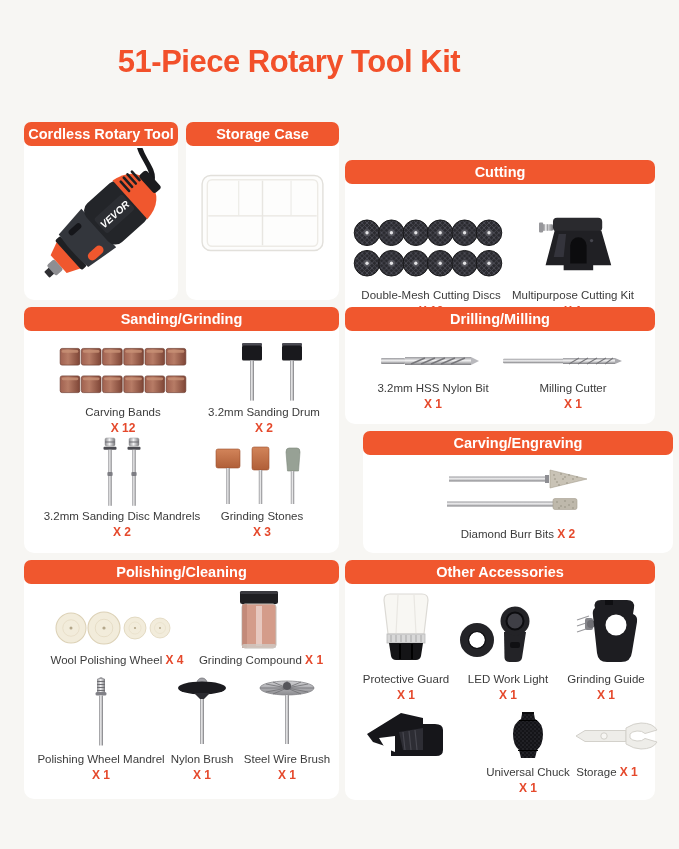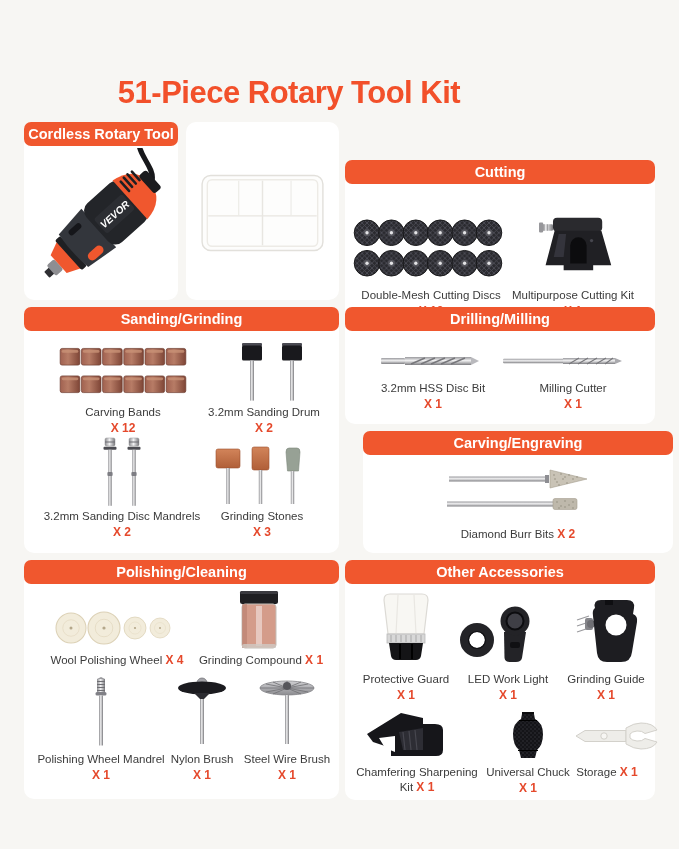--- a/index.html
+++ b/index.html
@@ -6,21 +6,21 @@
     --background:#F7F6F3; --card:#FFFFFF; --header-orange:#F0572E;
     --title-orange:#F2502A; --count-red:#E5492C; --label-text:#3B3B3B;
   }
   html,body{margin:0;padding:0;}
   body{
     width:679px;height:849px;background:var(--background);
     font-family:"Liberation Sans",sans-serif;position:relative;overflow:hidden;
   }
   .page-title{
     position:absolute;left:0;top:44px;width:578px;text-align:center;
-    font-size:31px;font-weight:bold;letter-spacing:-0.5px;color:var(--title-orange);margin-top:31px;
+    font-size:31px;font-weight:bold;letter-spacing:-0.5px;color:var(--title-orange);
   }
   .card{position:absolute;background:var(--card);border-radius:10px;}
   .card-header{
     position:absolute;left:0;top:0;right:0;height:24px;background:var(--header-orange);
     border-radius:7px;color:#fff;font-weight:bold;font-size:14.5px;
     display:flex;align-items:center;justify-content:center;
   }
   .art{position:absolute;}
   .lbl{
     position:absolute;transform:translateX(-50%);font-size:11.5px;color:var(--label-text);
@@ -121,20 +121,21 @@
       <rect x="118" y="57" width="2.6" height="15" rx="1.3" fill="#1d1e22"></rect>
       <rect x="123" y="56" width="2.6" height="15" rx="1.3" fill="#1d1e22"></rect>
       <rect x="128" y="56" width="2.6" height="15" rx="1.3" fill="#1d1e22"></rect>
       <rect x="133" y="57" width="2.6" height="14" rx="1.3" fill="#1d1e22"></rect>
       <rect x="136" y="66" width="10" height="24" rx="3" fill="#1b1c1f"></rect>
     </g>
   </svg>
 </div>
 
 <div class="card" style="left:186px;top:122px;width:153px;height:178px;">
+  <div class="card-header">Storage Case</div>
   <svg class="art" style="left:14px;top:52px;" width="125" height="78" viewBox="0 0 130 82">
     <rect x="1.5" y="1.5" width="127" height="79" rx="9" fill="#fdfdfc" stroke="#e2e0db" stroke-width="1.5"></rect>
     <rect x="7" y="6" width="116" height="70" rx="5" fill="none" stroke="#edebe6" stroke-width="1.5"></rect>
     <line x1="65" y1="7" x2="65" y2="75" stroke="#e8e6e1" stroke-width="1.5"></line>
     <line x1="8" y1="44" x2="122" y2="44" stroke="#e8e6e1" stroke-width="1.5"></line>
     <line x1="40" y1="7" x2="40" y2="44" stroke="#ecebe6" stroke-width="1.2"></line>
     <line x1="95" y1="7" x2="95" y2="44" stroke="#ecebe6" stroke-width="1.2"></line>
   </svg>
 </div>
 
@@ -220,21 +221,21 @@
     <rect x="24" y="4" width="66" height="8" fill="url(#gMetalH)"></rect>
     <path d="M30,11 L44,5 M40,11 L54,5 M50,11 L64,5 M60,11 L74,5 M70,11 L84,5" stroke="#77777b" stroke-width="1.4"></path>
     <polygon points="90,4 98,8 90,12" fill="#b9b9bd"></polygon>
   </svg>
   <svg class="art" style="left:158px;top:48px;" width="122" height="12" viewBox="0 0 122 12">
     <rect x="0" y="3.8" width="62" height="4.4" rx="1" fill="url(#gMetalH)"></rect>
     <rect x="60" y="3" width="52" height="6" fill="url(#gMetalH)"></rect>
     <path d="M66,9 L76,3 M75,9 L85,3 M84,9 L94,3 M93,9 L103,3 M102,9 L110,3" stroke="#77777b" stroke-width="1.1"></path>
     <polygon points="112,3 119,6 112,9" fill="#aaaaae"></polygon>
   </svg>
-  <div class="lbl" style="left:88px;top:74px;">3.2mm HSS Disc Bit</div>
+  <div class="lbl" style="left:88px;top:74px;">3.2mm HSS Nylon Bit</div>
   <div class="cnt" style="left:88px;top:90px;">X 1</div>
   <div class="lbl" style="left:228px;top:74px;">Milling Cutter</div>
   <div class="cnt" style="left:228px;top:90px;">X 1</div>
 </div>
 
 <div class="card" style="left:363px;top:431px;width:310px;height:122px;">
   <div class="card-header">Carving/Engraving</div>
   <svg class="art" style="left:86px;top:36px;" width="142" height="24" viewBox="0 0 142 24">
     <rect x="0" y="9.5" width="98" height="5" fill="url(#gMetalH)"></rect>
     <rect x="96" y="8" width="4" height="8" fill="#8d8d92"></rect>
@@ -365,23 +366,19 @@
   <svg class="art" style="left:165px;top:152px;" width="36" height="50" viewBox="0 0 36 50">
     <rect x="12" y="0" width="12" height="3" fill="#0c0c0e"></rect>
     <path d="M12,2 L24,2 L25,7 Q33,11 33,22 Q33,33 27,38 L25,46 L11,46 L9,38 Q3,33 3,22 Q3,11 11,7 Z" fill="url(#pKnurl)"></path>
     <path d="M9,8.5 H27 M8,38.5 H28" stroke="#000000" stroke-width="1.2"></path>
   </svg>
   <svg class="art" style="left:229px;top:160px;" width="84" height="32" viewBox="0 0 84 32">
     <path d="M2,16 L11,10.5 L52,10.5 L52,21.5 L11,21.5 Z" fill="#eeede9" stroke="#d3d1cb" stroke-width="1"></path>
     <circle cx="30" cy="16" r="3.2" fill="#f7f6f3" stroke="#d3d1cb" stroke-width="1"></circle>
     <path d="M52,8 Q60,3 67,3 Q79,3 83,10 L71,13.5 Q68,10.5 63,11 Q58,11.5 56,14 L56,18 Q58,20.5 63,21 Q68,21.5 71,18.5 L83,22 Q79,29 67,29 Q60,29 52,24 Z" fill="#eeede9" stroke="#d3d1cb" stroke-width="1"></path>
   </svg>
-  <div class="lbl wrap" style="left:72px;top:205px;width:136px;">
-    <span>Chamfering Sharpening Kit</span>
-    <span class="cnt-inline">X 1</span>
-  </div>
   <div class="lbl" style="left:183px;top:205px;">Universal Chuck</div>
   <div class="cnt" style="left:183px;top:221px;">X 1</div>
   <div class="lbl" style="left:262px;top:205px;">
     <span>Storage</span>
     <span class="cnt-inline">X 1</span>
   </div>
 </div>
 
 </body></html>

